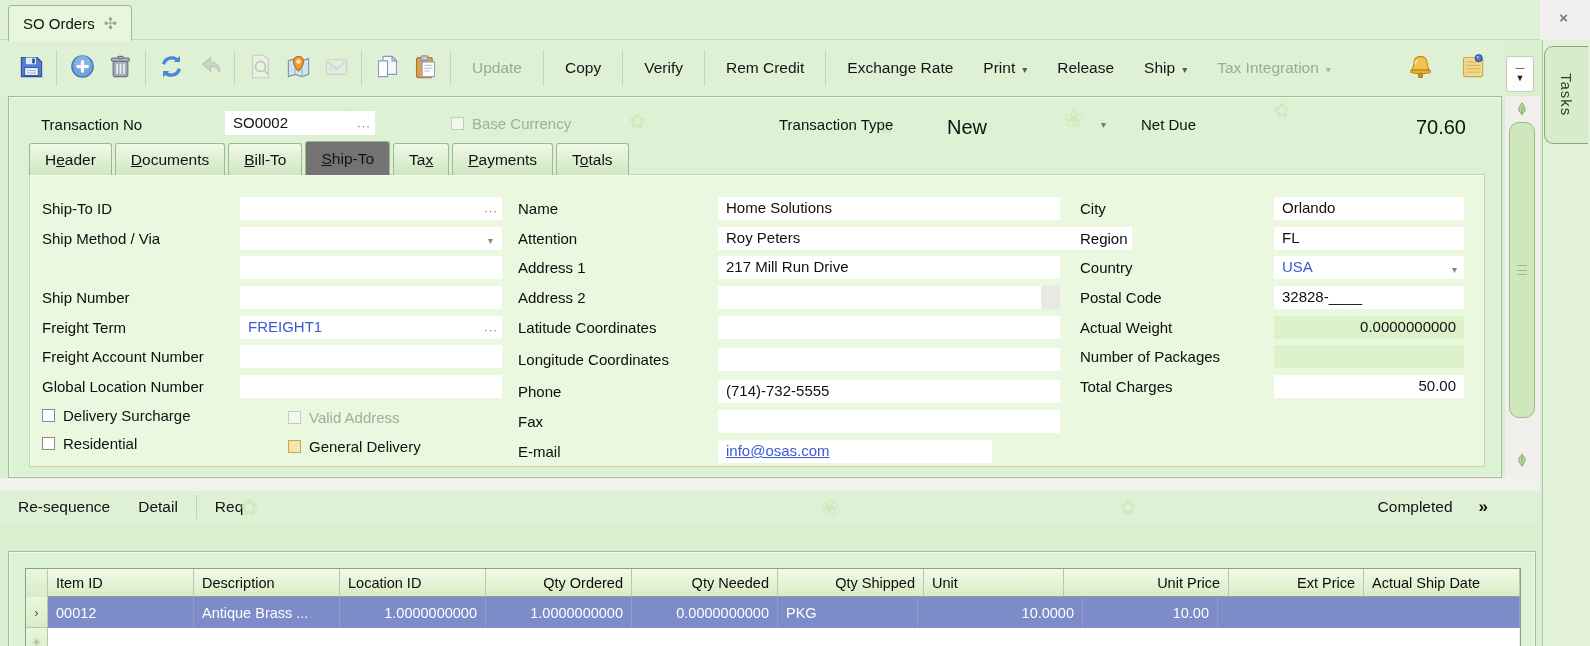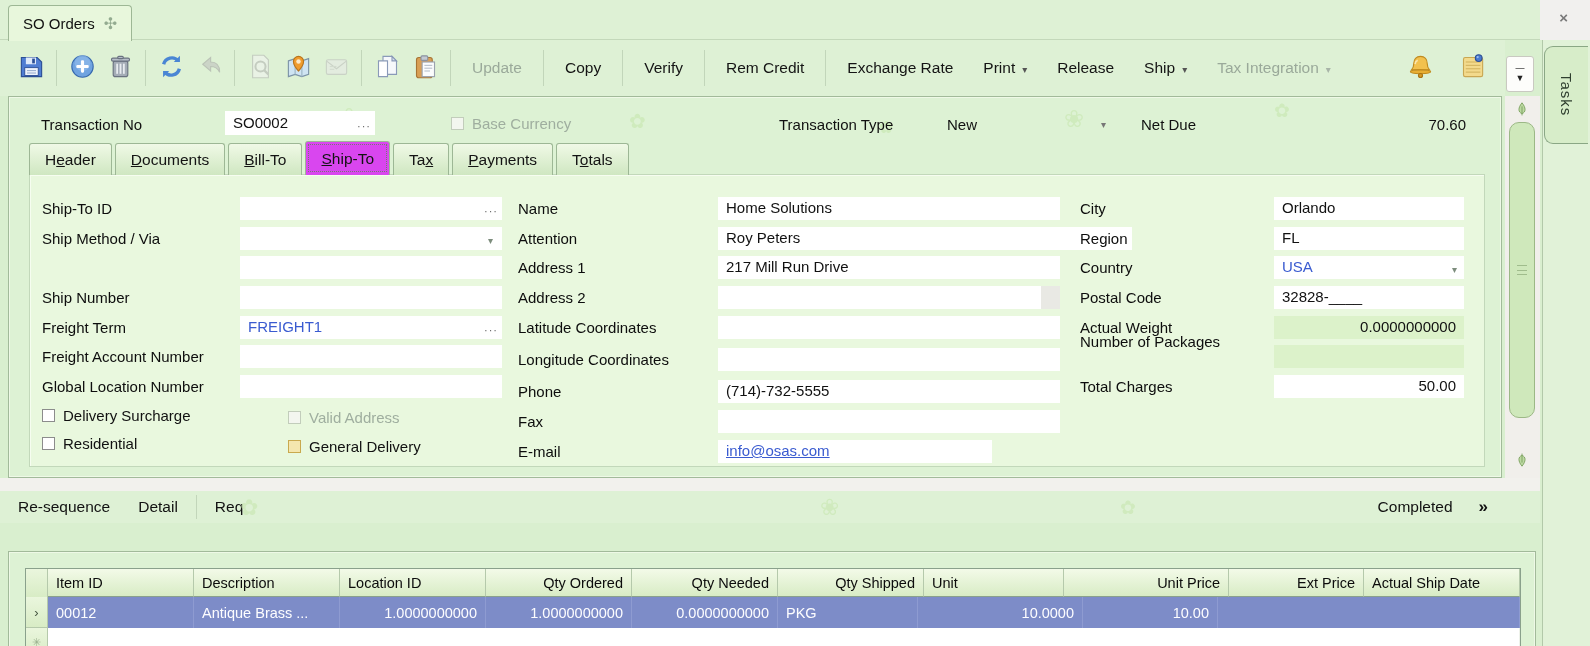--- a/index.html
+++ b/index.html
@@ -54,28 +54,28 @@
   .txn-label { position:absolute; font-size:15px; color:#101010; }
   .txn-input { position:absolute; left:216px; top:14px; width:150px; height:24px; background:#fff;
     font-size:15px; padding:3px 18px 0 8px; }
   .mini-ellipsis { position:absolute; right:4px; bottom:3px; font-size:11px; color:#666; letter-spacing:1px; }
   .chk { display:inline-block; width:13px; height:13px; background:#fff; border:1px solid #8c8c8c; vertical-align:-2px; }
   .chk.disabled { background:#f3f6ef; border-color:#c2cdbb; }
   .chk.filled { background:#f4e6ae; border-color:#c9a94e; }
   .chk-row { position:absolute; display:flex; align-items:center; gap:8px; font-size:15px; }
   .chk-row.disabled-text { color:#9fae9f; }
   .txn-caret { position:absolute; font-size:10px; color:#777; }
-  .txn-value { position:absolute; font-size:15px; }
+  .txn-value { position:absolute; font-size:20px; }
   
   .form-tabs { position:absolute; left:20px; top:46px; display:flex; gap:3px; height:32px; z-index:3; }
   .ftab { height:32px; padding:0 15px; display:flex; align-items:center; font-size:15.5px;
     background:linear-gradient(#f0f9e6,#cfe7c1); border:1px solid #9db795; border-bottom:none;
     border-radius:3px 3px 0 0; color:#131313; }
   .ftab .mn { text-decoration:underline; }
-  .ftab.active { background:#d946ef; position:relative; z-index:4; height:34px; margin-top:-2px;
+  .ftab.active { background:#737373; position:relative; z-index:4; height:34px; margin-top:-2px;
     outline:1px dotted #777; outline-offset:-4px; }
   
   .form-area { position:absolute; left:20px; top:77px; width:1456px; height:293px;
     background:#e9f8de; border:1px solid #c2d8ba; box-shadow:inset 1px 1px 0 #f6fdf0; }
   .f-label { position:absolute; font-size:15px; color:#0d0d0d; white-space:nowrap; }
   .f-field { position:absolute; height:23px; background:#ffffff; font-size:15px; padding:2px 8px 0 8px; white-space:nowrap; }
   .f-field.readonly { background:#dcf2ca; }
   .f-field.num { text-align:right; }
   .f-link { color:#3a5bd0; }
   .f-link.u { text-decoration:underline; }
@@ -406,21 +406,21 @@
     <div class="f-field" style="left:1244px;top:22px;width:190px"><span>Orlando</span></div>
     <div class="f-label" style="left:1050px;top:55px">Region</div>
     <div class="f-field" style="left:1244px;top:52px;width:190px"><span>FL</span></div>
     <div class="f-label" style="left:1050px;top:84px">Country</div>
     <div class="f-field" style="left:1244px;top:81px;width:190px"><span class="f-link">USA</span></div>
     <div class="f-caret" style="left:1422px;top:89px">▾</div>
     <div class="f-label" style="left:1050px;top:114px">Postal Code</div>
     <div class="f-field" style="left:1244px;top:111px;width:190px"><span>32828-____</span></div>
     <div class="f-label" style="left:1050px;top:144px">Actual Weight</div>
     <div class="f-field readonly num" style="left:1244px;top:141px;width:190px"><span style="width:100%">0.0000000000</span></div>
-    <div class="f-label" style="left:1050px;top:158px">Number of Packages</div>
+    <div class="f-label" style="left:1050px;top:173px">Number of Packages</div>
     <div class="f-field readonly num" style="left:1244px;top:170px;width:190px"><span style="width:100%"></span></div>
     <div class="f-label" style="left:1050px;top:203px">Total Charges</div>
     <div class="f-field num" style="left:1244px;top:200px;width:190px"><span style="width:100%">50.00</span></div>
   </div>
 </div>
 
 <div class="h-divider"></div>
 <div class="lower-toolbar">
   <span class="wm" style="left:240px;top:4px;font-size:22px">✿</span>
   <span class="wm" style="left:820px;top:3px;font-size:23px">❀</span>

